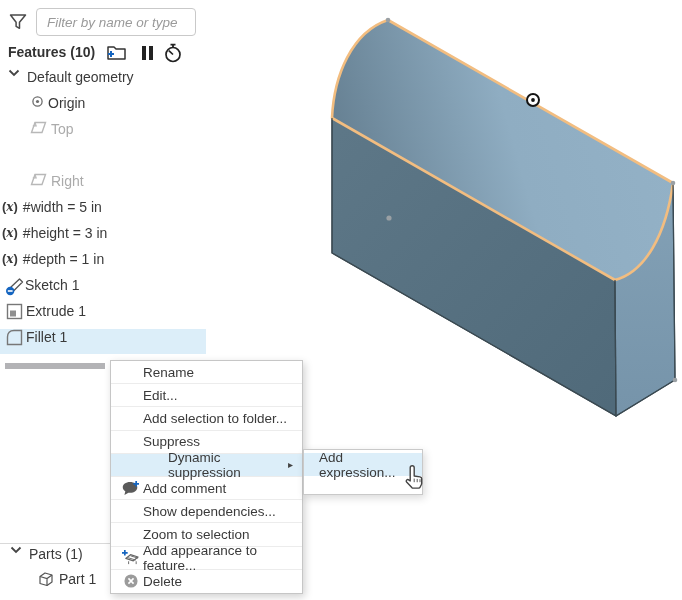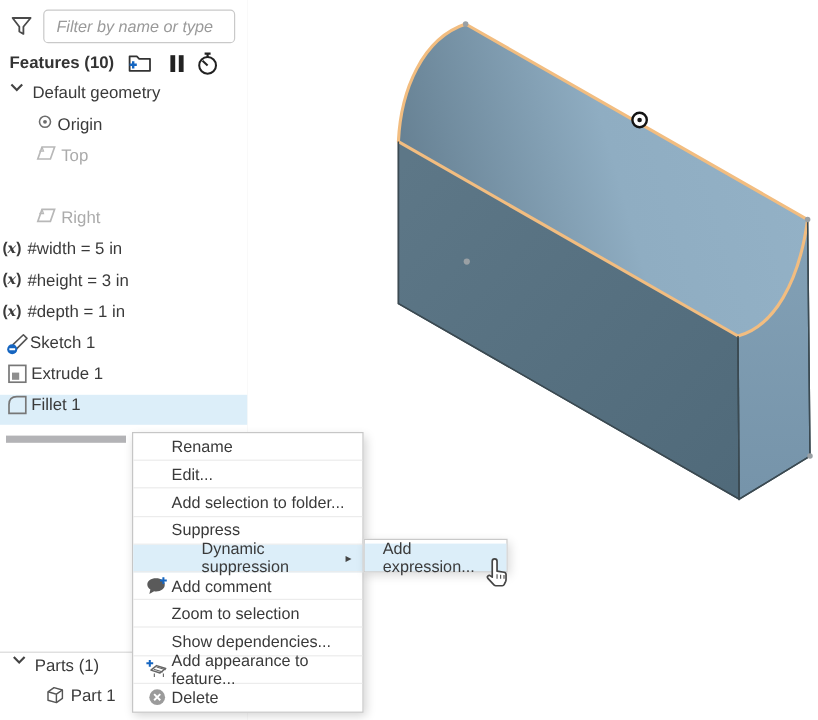--- a/index.html
+++ b/index.html
@@ -37,21 +37,21 @@
   .context-menu { position:absolute; left:110px; top:360px; width:193px; background:#fff;
     border:1px solid #c6c6c6; box-shadow:2px 3px 8px rgba(0,0,0,0.18); z-index:20; }
   .menu-item { height:23.2px; display:flex; align-items:center; padding-left:7px;
     border-bottom:1px solid #ececec; font-size:13.5px; color:#3a3a3a; cursor:default; }
   .menu-item:last-child { border-bottom:none; }
   .menu-item.hl { background:#dceef9;padding-left:32px; }
   .mi-icon { width:25px; height:20px; display:inline-flex; align-items:center; justify-content:center; flex:none; }
   .mi-arrow { margin-left:auto; margin-right:9px; font-size:10px; color:#444; }
 
   .submenu { position:absolute; left:303px; top:449px; width:120px; background:#fff;
-    border:1px solid #c9c9c9; box-shadow:2px 3px 8px rgba(0,0,0,0.15); padding:3px 0 0 0; z-index:21; }
+    border:1px solid #c9c9c9; box-shadow:2px 3px 8px rgba(0,0,0,0.15); padding:3px 0 18px 0; z-index:21; }
   .submenu-item { height:23px; display:flex; align-items:center; padding-left:15px;
     font-size:13.5px; color:#3a3a3a; background:#dceef9; }
 
   .cursor-hand { position:absolute; left:402px; top:464px; width:26px; height:28px; z-index:30; }
 
   .scene { position:absolute; left:0; top:0; width:682px; height:600px; z-index:1; }
   .left-ui { position:absolute; left:0; top:0; width:206px; height:600px; background:#fff; z-index:2; }
 </style>
 </head>
 <body>
@@ -269,25 +269,25 @@
       <span class="mi-icon">
         <svg width="19" height="17" viewBox="0 0 20 18">
           <path d="M9.5 2 C5 2 1.8 4.4 1.8 7.6 c0 1.8 1 3.4 2.7 4.4 L3.6 15.8 l4.2-2.4 c.6.1 1.1.2 1.7.2 4.5 0 7.7-2.4 7.7-5.9 S14 2 9.5 2 z" fill="#5a5a5a"></path>
           <path d="M16 1 v6 M13 4 h6" stroke="#1565c0" stroke-width="1.8"></path>
         </svg>
       </span>
       <span>Add comment</span>
     </div>
     <div class="menu-item">
       <span class="mi-icon"></span>
+      <span>Show dependencies...</span>
+    </div>
+    <div class="menu-item">
+      <span class="mi-icon"></span>
       <span>Zoom to selection</span>
-    </div>
-    <div class="menu-item">
-      <span class="mi-icon"></span>
-      <span>Show dependencies...</span>
     </div>
     <div class="menu-item">
       <span class="mi-icon">
         <svg width="19" height="17" viewBox="0 0 20 18">
           <path d="M5 10 l5-4 8 2.5 -5 4 z" fill="none" stroke="#666" stroke-width="1.3" stroke-linejoin="round"></path>
           <path d="M7.5 9.2 l8 2.5 M10 7.2 l8 2.5 M8 13 v3 M16 13 v3" stroke="#666" stroke-width="1"></path>
           <path d="M4 1 v6 M1 4 h6" stroke="#1565c0" stroke-width="1.8"></path>
         </svg>
       </span>
       <span>Add appearance to feature...</span>

